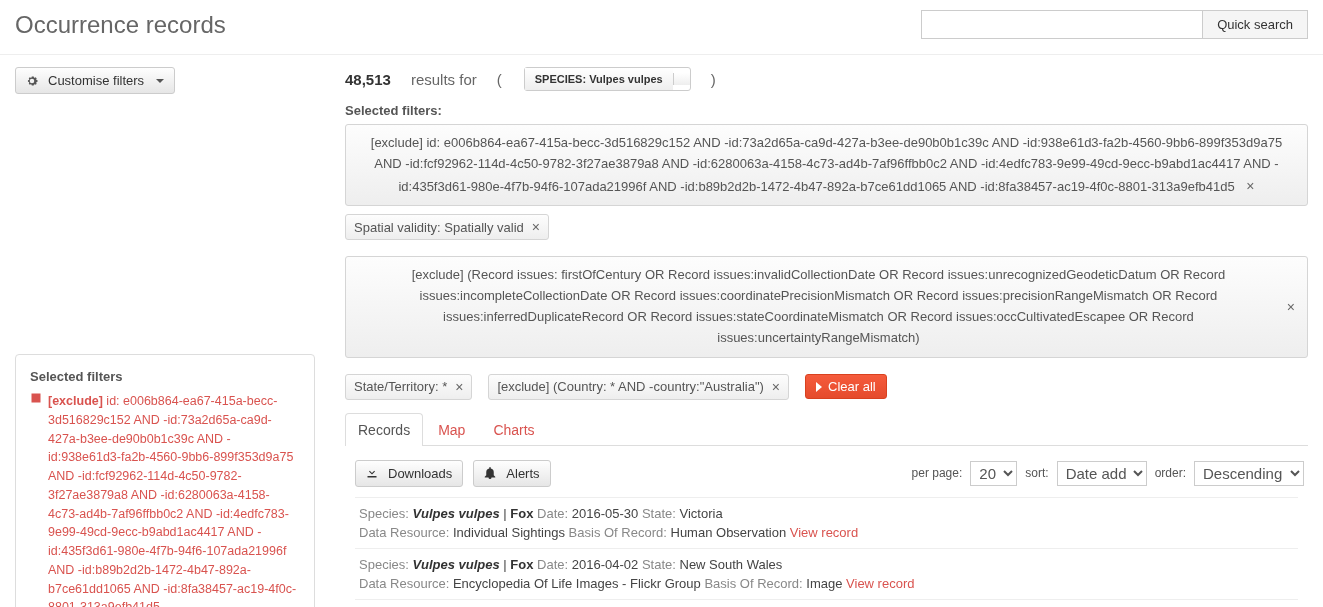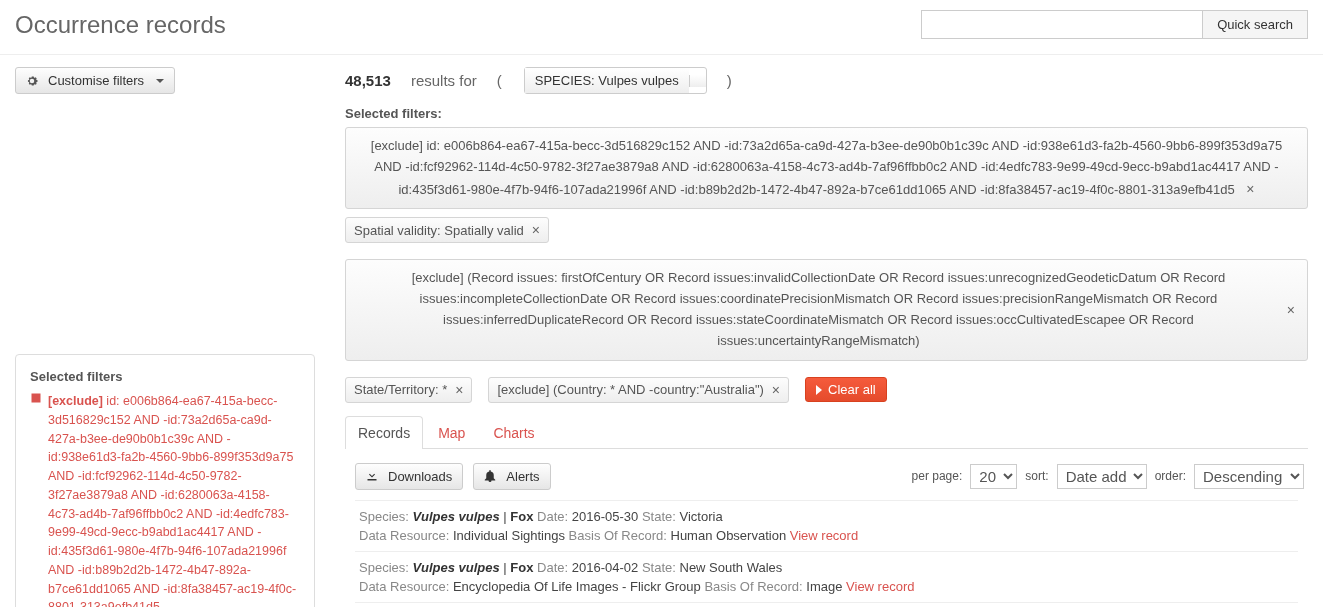--- a/index.html
+++ b/index.html
@@ -80,23 +80,23 @@
   .species-pill {
     display: inline-flex;
     align-items: center;
     border: 1px solid #ccc;
     border-radius: 3px;
     margin-left: 2px;
   }
   .species-pill .label {
     background: linear-gradient(#fff, #eee);
     padding: 5px 10px;
-    font-weight: normal;
+    font-weight: bold;
     color: #333;
-    font-size: 13px;
+    font-size: 11px;
   }
   .species-pill .drop {
     background: linear-gradient(#fff, #eee);
     border-left: 1px solid #ccc;
     padding: 6px 8px;
   }
   .sel-filters-label { font-weight: bold; color: #555; margin-bottom: 6px; }
   .filter-block {
     border: 1px solid #d5d5d5;
     background: linear-gradient(#fdfdfd, #eee);

